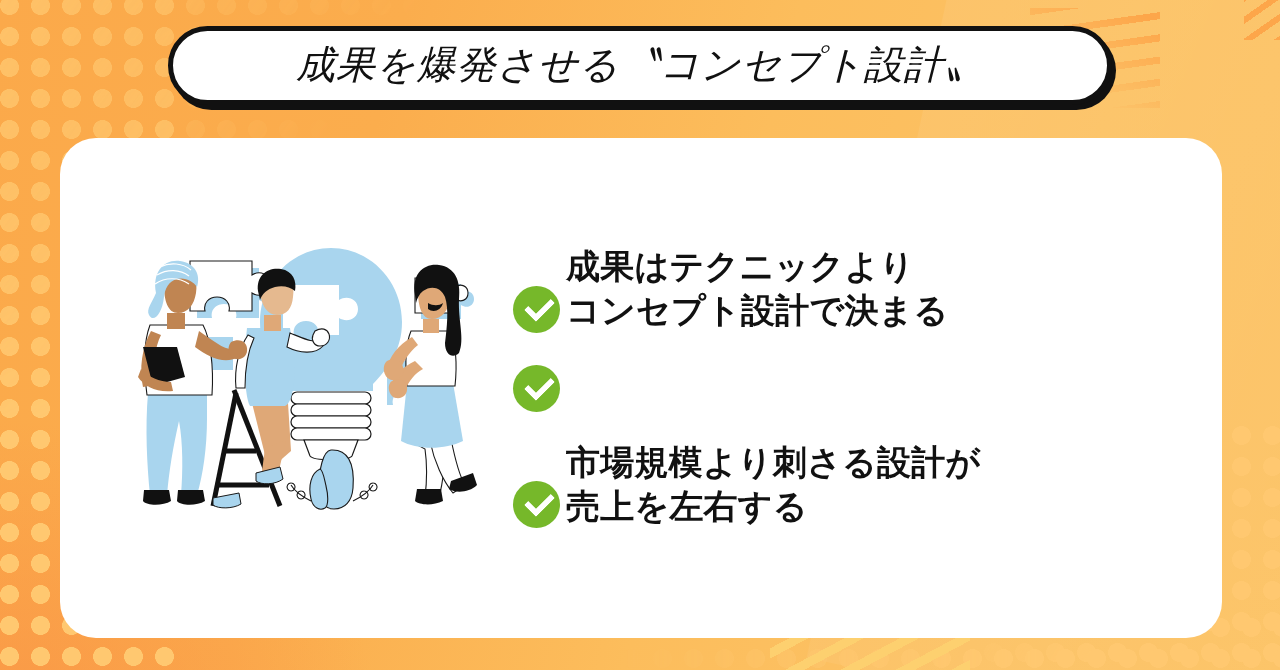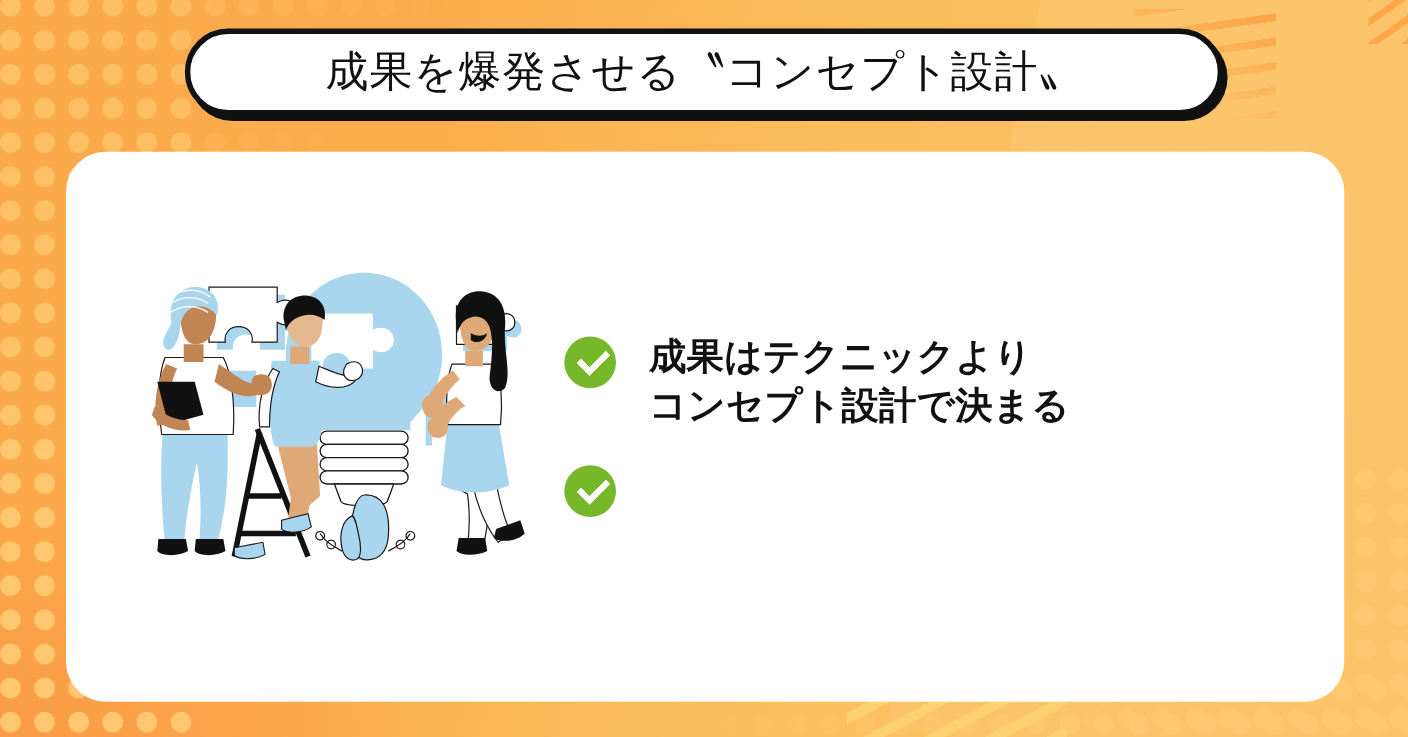--- a/index.html
+++ b/index.html
@@ -94,20 +94,21 @@
     z-index:5;
   }
   #title-text {
     font-family:"DejaVu Sans","Liberation Sans",sans-serif;
     font-size:39px;
     font-weight:400;
     color:#111111;
     letter-spacing:1px;
     white-space:nowrap;
     transform:translateY(-1px);
+    font-style:italic;
   }
 
   
   #card {
     position:absolute; left:60px; top:138px; width:1162px; height:500px;
     background:#ffffff;
     border-radius:36px;
     z-index:4;
     display:flex; align-items:center;
   }
@@ -118,21 +119,21 @@
     position:relative;
   }
   #illustration svg { display:block; width:100%; height:100%; }
 
   
   #bullets {
     flex:1 1 auto; padding-left:28px; padding-right:20px;
     display:flex; flex-direction:column; gap:28px;
     transform:translateY(-2px);
   }
-  .bullet { display:flex; align-items:flex-start; gap:30px; }
+  .bullet { display:flex; align-items:flex-end; gap:6px; }
   .check {
     flex:0 0 auto; width:47px; height:47px; border-radius:50%;
     background:#76b82a;
     position:relative; margin-top:4px;
   }
   .check::after {
     content:""; position:absolute;
     left:13px; top:12px; width:21px; height:11px;
     border-left:6px solid #ffffff; border-bottom:6px solid #ffffff;
     transform:rotate(-45deg);
@@ -308,15 +309,20 @@
     <div class="bullet">
       <div class="check"></div>
       <div class="btext">成果はテクニックより
 コンセプト設計で決まる</div>
     </div>
 
     <div class="bullet">
       <div class="check"></div>
     </div>
 
+    <div class="bullet">
+      <div class="check"></div>
+      <div class="btext">市場規模より刺さる設計が
+売上を左右する</div>
+    </div>
 
   </div>
 </div>
 
 </body></html>

